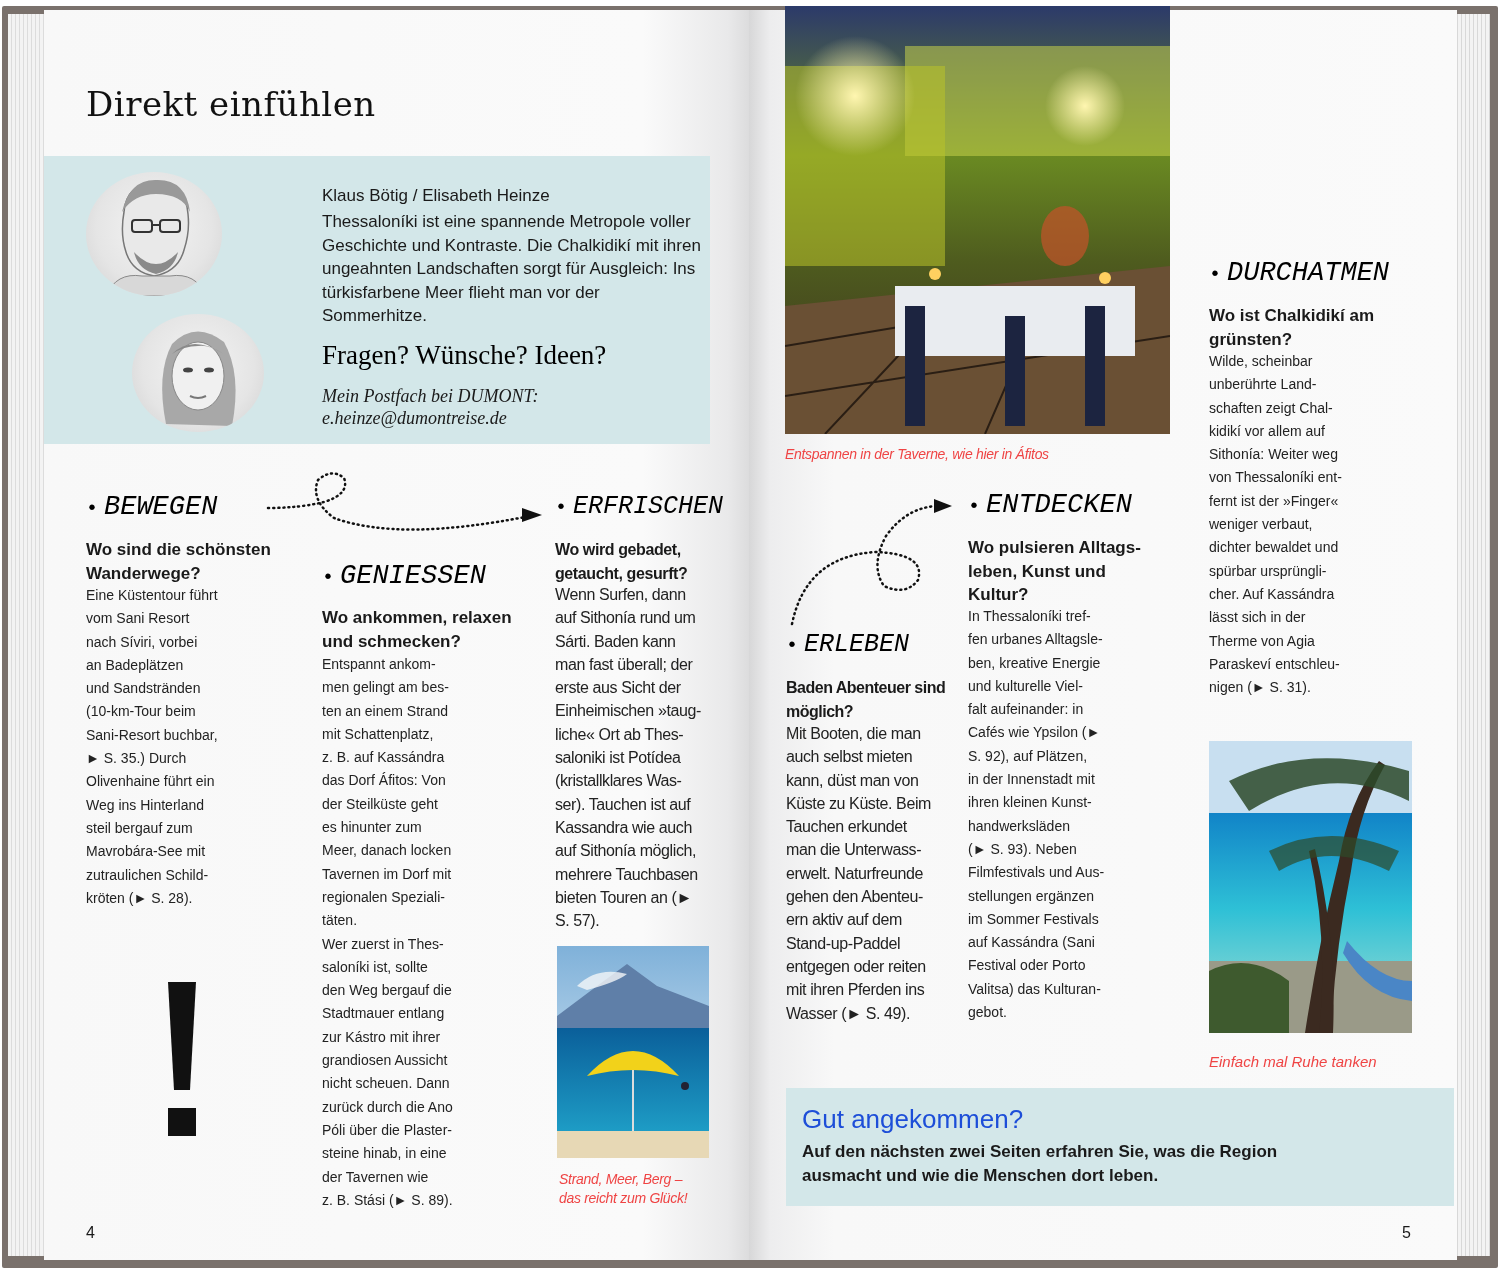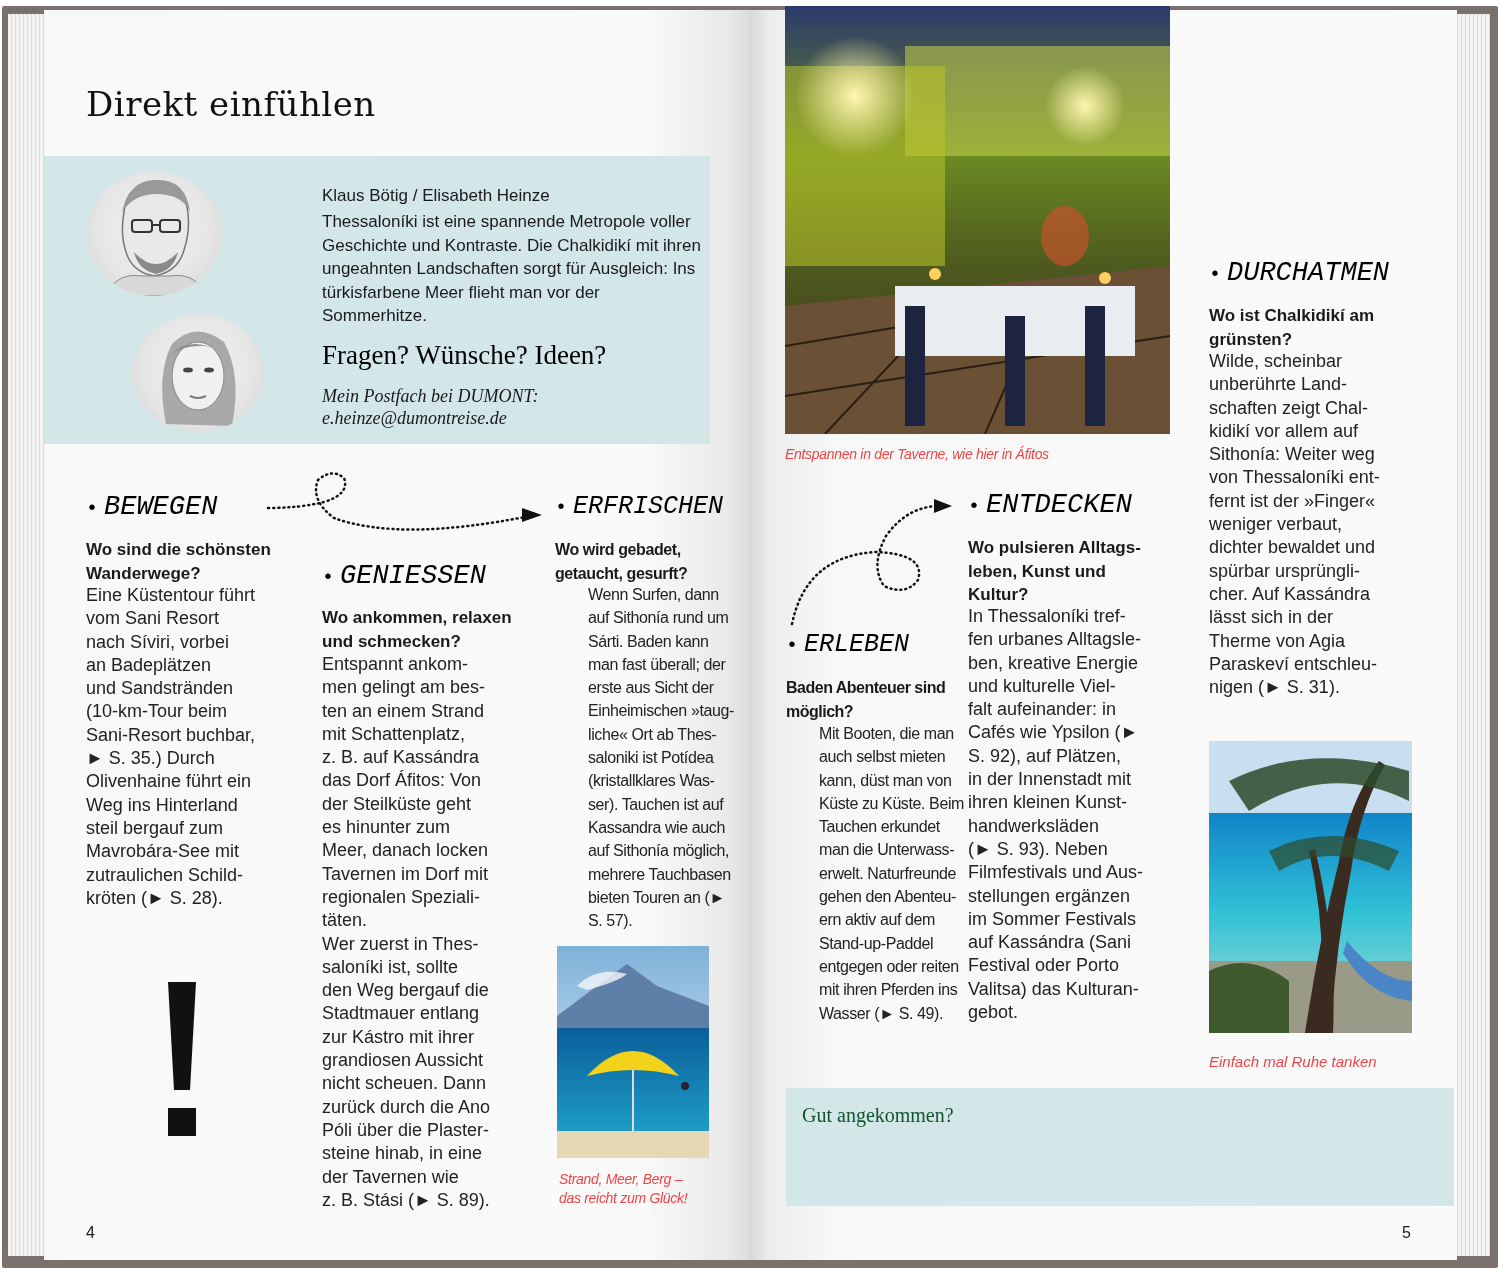--- a/index.html
+++ b/index.html
@@ -17,28 +17,28 @@
   .avatar svg{width:100%;height:100%;}
   .av1{left:86px;top:172px;width:136px;height:124px;}
   .av2{left:132px;top:314px;width:132px;height:118px;}
   .author-names{position:absolute;left:322px;top:186px;font-family:"Liberation Sans",sans-serif;font-weight:normal;font-size:17px;}
   .author-text{position:absolute;left:322px;top:210px;width:380px;font-family:"Liberation Sans",sans-serif;font-size:17px;line-height:23.5px;}
   .fragen{position:absolute;left:322px;top:340px;font-family:Liberation Serif, serif;font-size:27px;color:#000000;}
   .postfach{position:absolute;left:322px;top:385px;font-family:"Liberation Serif",serif;font-style:italic;font-size:18px;line-height:22px;}
   .sec-head{position:absolute;font-family:Liberation Mono, monospace;font-style:italic;font-size:27px;color:#000000;white-space:nowrap;}
   .sec-head .dot{font-style:normal;font-size:20px;margin-right:6px;}
   .q{position:absolute;font-family:"Liberation Sans",sans-serif;font-weight:bold;font-size:17px;line-height:23.5px;}
-  .body{position:absolute;font-family:"Liberation Sans",sans-serif;font-size:18px;line-height:23.3px;color:#222;white-space:pre-line;}
-  .narrow{font-family:"Liberation Sans",sans-serif;font-size:16px;line-height:23.3px;letter-spacing:-0.4px;margin-left:33px;}
+  .body{position:absolute;font-family:"Liberation Sans",sans-serif;font-size:14px;line-height:23.3px;color:#222;white-space:pre-line;}
+  .narrow{font-family:"Liberation Sans",sans-serif;font-size:16px;line-height:23.3px;letter-spacing:-0.4px;}
   .excl{position:absolute;left:166px;top:980px;width:32px;height:160px;}
   .photo{position:absolute;overflow:hidden;}
   .photo svg{width:100%;height:100%;display:block;}
   .caption{position:absolute;font-family:"Liberation Sans",sans-serif;font-style:italic;font-size:15px;color:#ef4444;line-height:19px;}
   .gut-box{position:absolute;left:786px;top:1088px;width:668px;height:118px;background:#d3e7e9;}
-  .gut-title{position:absolute;left:802px;top:1104px;font-family:Liberation Serif, serif;font-size:20px;color:#14532d;}
+  .gut-title{position:absolute;left:802px;top:1104px;font-family:Liberation Sans, sans-serif;font-size:26px;color:#1d4ed8;}
   .gut-text{position:absolute;left:802px;top:1140px;font-family:"Liberation Sans",sans-serif;font-weight:bold;font-size:17px;line-height:23.5px;}
   .pnum{position:absolute;font-family:"Liberation Sans",sans-serif;font-size:16px;}
   .deco{position:absolute;}
 </style>
 </head>
 <body>
 
 <div class="book">
   <div class="cover-back"></div>
   <div class="edge-left"></div>
@@ -287,15 +287,19 @@
       <path d="M110 292 Q120 200 100 110 L106 108 Q128 200 124 292Z" fill="#3b2a20"></path>
       <path d="M20 40 Q100 0 200 30 L200 60 Q120 20 40 70Z" fill="#2d4a2a" opacity="0.85"></path>
       <path d="M60 110 Q120 80 190 110 L180 130 Q120 100 70 130Z" fill="#2d4a2a" opacity="0.7"></path>
       <path d="M138 200 Q170 240 203 240 L203 260 Q160 256 134 212Z" fill="#4a86c6"></path>
     </svg>
   </div>
   <div class="caption" style="left:1209px;top:1052px">Einfach mal Ruhe tanken</div>
 
   <div class="gut-box"></div>
   <div class="gut-title">Gut angekommen?</div>
+  <div class="gut-text">
+    <div>Auf den nächsten zwei Seiten erfahren Sie, was die Region</div>
+    <div>ausmacht und wie die Menschen dort leben.</div>
+  </div>
 
   <div class="pnum" style="left:1402px;top:1224px">5</div>
 </div>
 
 </body></html>

